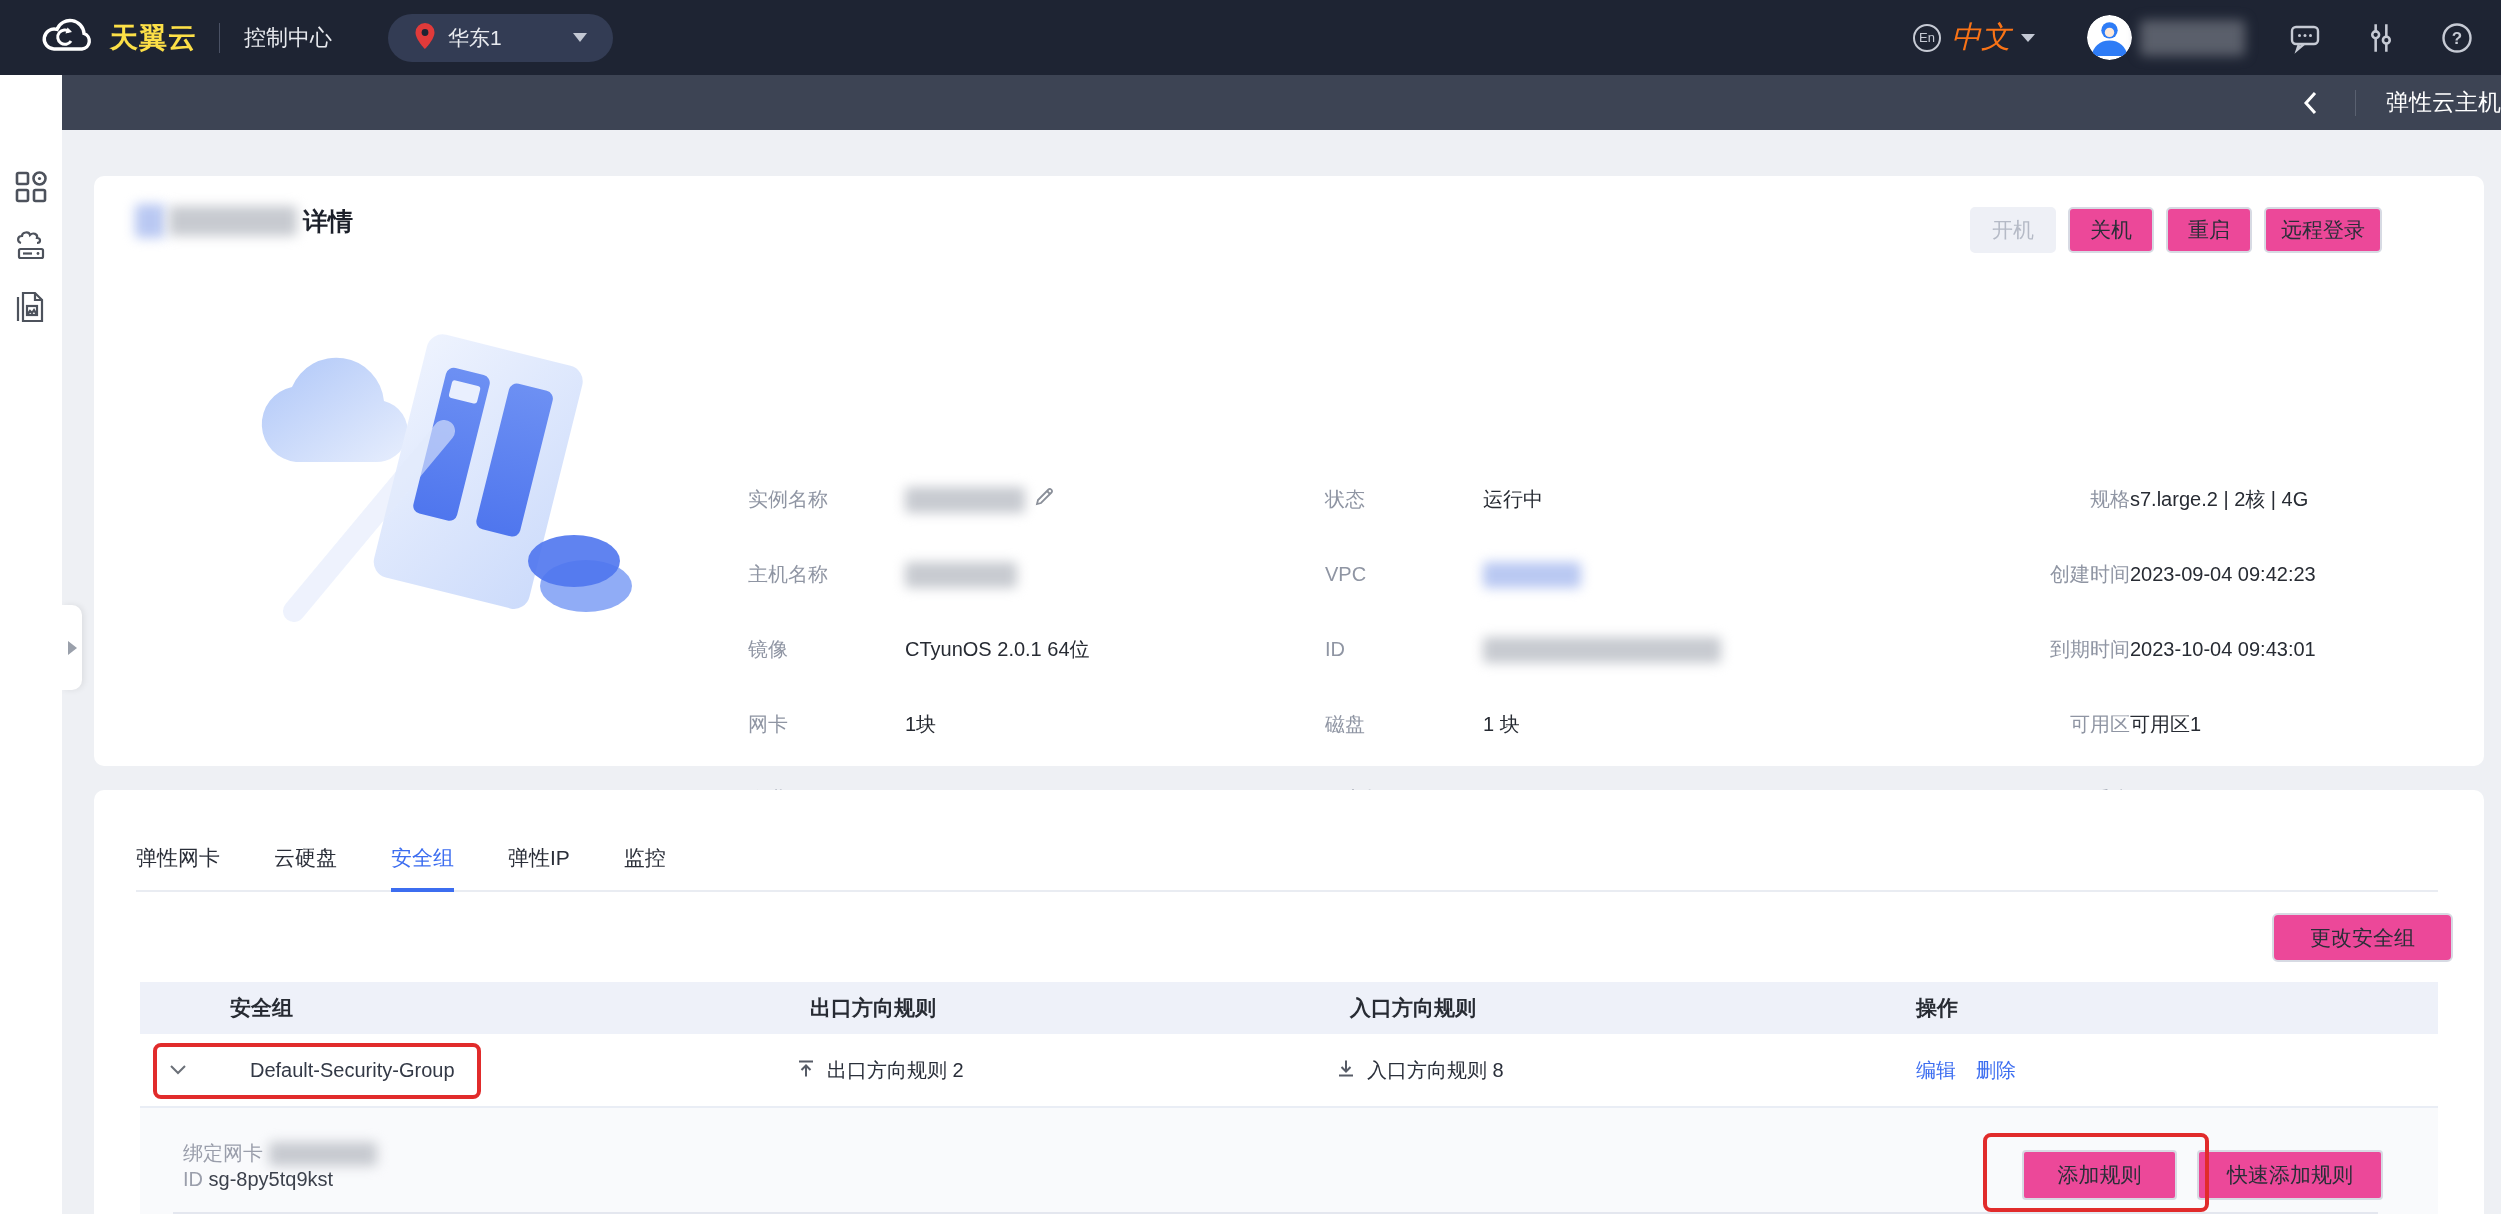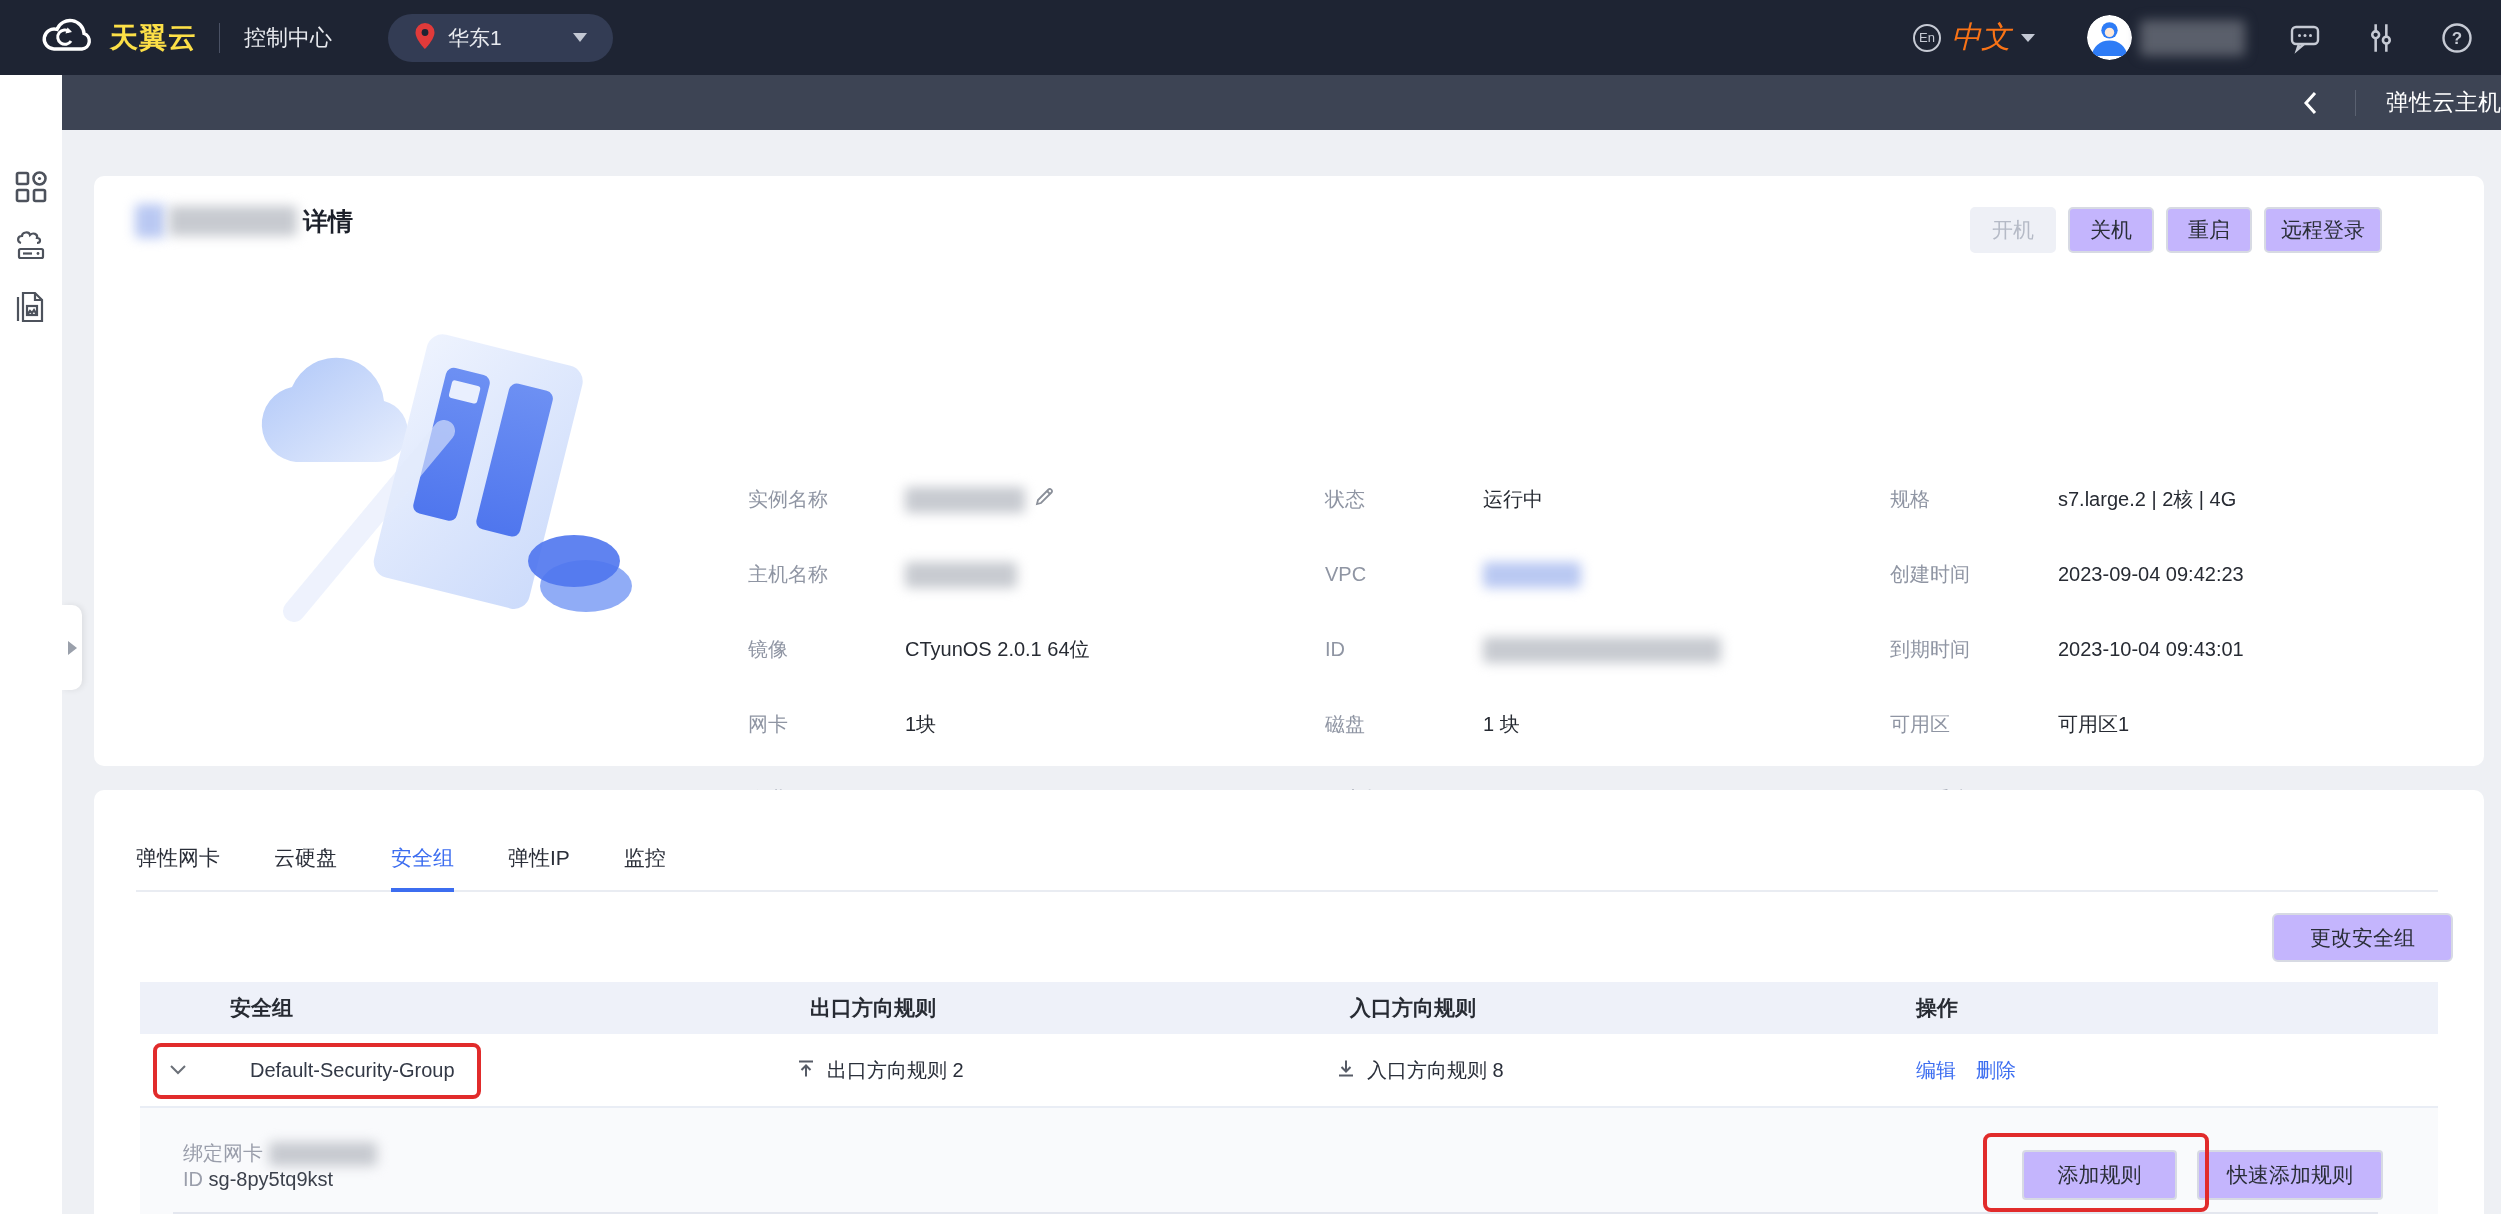--- a/index.html
+++ b/index.html
@@ -56,30 +56,30 @@
 
   
   .card { position:absolute; background:#fff; border-radius:10px; }
   .card1 { left:94px; top:176px; width:2390px; height:590px; }
   .card2 { left:94px; top:790px; width:2390px; height:424px; border-radius:10px 10px 0 0; }
 
   .page-title-row { position:absolute; left:41px; top:25px; height:40px; display:flex; align-items:center; }
   .page-title-suffix { font-size:25px; font-weight:bold; color:#1c202a; }
 
   .actions { position:absolute; top:31px; left:1876px; display:flex; }
-  .btn { display:inline-flex; align-items:center; justify-content:center; background:#c4b5fd;
+  .btn { display:inline-flex; align-items:center; justify-content:center; background:#ec4899;
     border:2px solid #d7dae3; border-radius:5px; color:#2a2e38; font-size:21px;
     height:46px; cursor:pointer; white-space:nowrap; }
   .btn-disabled { background:#eef0f6; border-color:#eef0f6; color:#b5bac6; cursor:default; }
   .actions .btn { margin-right:12px; }
   .b-on{width:86px;} .b-off{width:86px;} .b-restart{width:86px;} .b-remote{width:118px; margin-right:0!important;}
 
   
   .dcol { position:absolute; top:286px; }
-  .dcol-1 { left:654px; } .dcol-2 { left:1231px; } .dcol-3 { left:1796px; }
+  .dcol-1 { left:654px; } .dcol-2 { left:1231px; } .dcol-3 { left:1868px;text-align:right; }
   .drow { height:75px; display:flex; align-items:center; }
   .dlabel { color:#8f95a3; font-size:20px; flex:none; }
   .dcol-1 .dlabel { width:157px; } .dcol-2 .dlabel { width:158px; } .dcol-3 .dlabel { width:168px; }
   .dval { color:#272b33; font-size:20px; display:flex; align-items:center; gap:8px; }
 
   
   .tabs { position:absolute; left:42px; top:46px; width:2302px; height:56px;
     display:flex; align-items:flex-end; gap:54px; border-bottom:2px solid #e9ecf2; }
   .tab { font-size:21px; color:#2a2e38; padding-bottom:18px; cursor:pointer; position:relative; }
   .tab.active { color:#3c6df0; }

